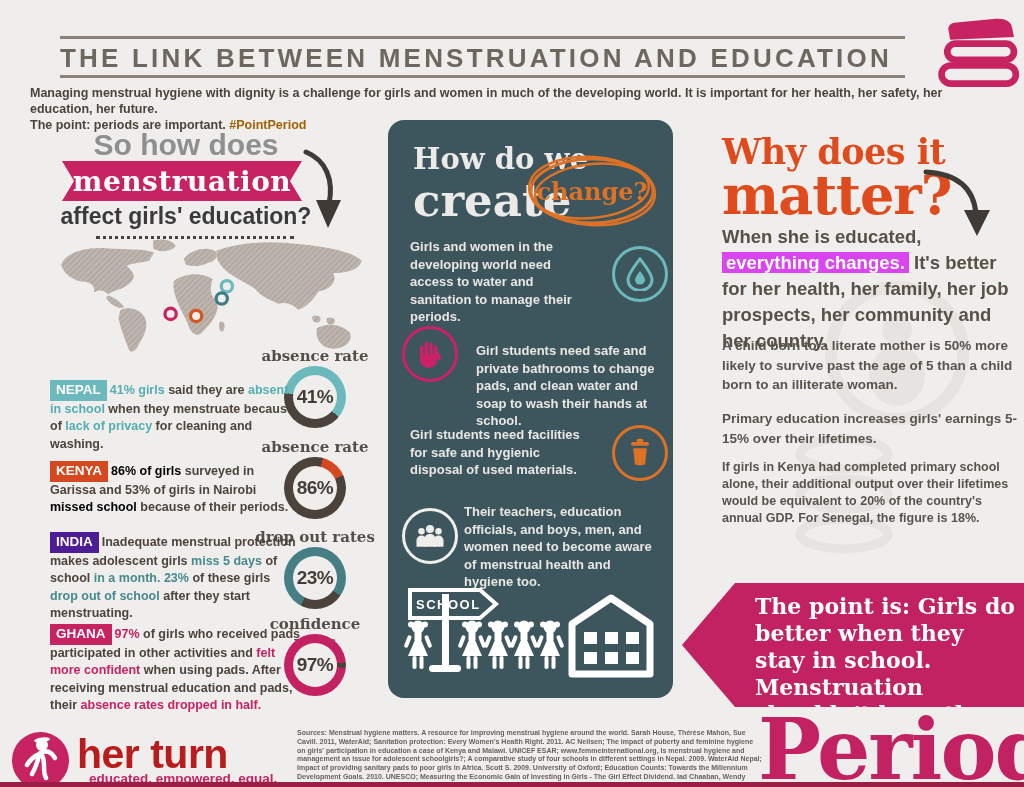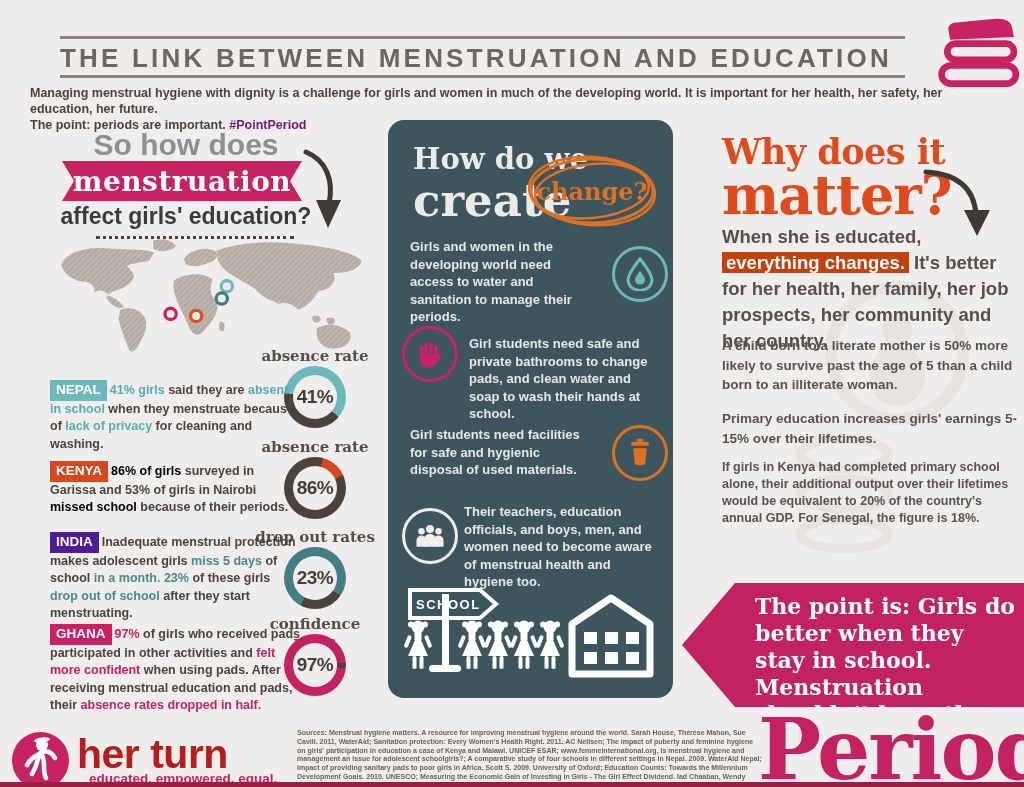--- a/index.html
+++ b/index.html
@@ -6,21 +6,21 @@
   #root{position:relative;width:1024px;height:787px;background:#f0eeec;overflow:hidden;
         font-family:"Liberation Sans","DejaVu Sans",sans-serif;color:#4c443c;padding-left:6px;}
   .abs{position:absolute;}
   .slab{font-family:"DejaVu Serif","Liberation Serif",serif;font-weight:700;}
 
   
   .rule{position:absolute;left:60px;width:845px;height:3px;background:#8b8279;}
   #title{position:absolute;left:60px;top:43px;width:845px;font-weight:700;font-size:26px;
          letter-spacing:3.2px;color:#6e675f;white-space:nowrap;}
   #intro{position:absolute;left:30px;top:85px;width:930px;font-size:12.5px;font-weight:700;line-height:16px;color:#4c443c;}
-  .hashtag{color:#701a75;}
+  .hashtag{color:#a16207;}
 
   
   #so-how{position:absolute;left:0;top:128px;width:372px;text-align:center;font-size:30px;font-weight:700;color:#8f8f8f;}
   #banner{position:absolute;left:62px;top:161px;width:240px;height:40px;background:#c72363;
           clip-path:polygon(0 0,100% 0,95% 50%,100% 100%,0 100%,5% 50%);
           display:flex;align-items:center;justify-content:center;}
   #banner span{color:#fff;font-size:28px;letter-spacing:.5px;}
   #affect{position:absolute;left:0;top:203px;width:372px;text-align:center;font-size:23px;font-weight:700;color:#3a393d;}
   #dotline{position:absolute;left:96px;top:236px;width:198px;border-top:3px dotted #4a443e;}
 
@@ -46,21 +46,21 @@
                      color:#dd7226;font-size:24px;}
   .p-item{position:absolute;font-size:13px;font-weight:700;line-height:17.5px;color:#e9e7e3;}
   .icirc{position:absolute;width:50px;height:50px;border-radius:50%;display:flex;align-items:center;justify-content:center;}
   .icirc.teal{border:3px solid #6cb9bd;} .icirc.pink{border:3px solid #cb2166;}
   .icirc.orange{border:3px solid #dd7226;} .icirc.white{border:3px solid #efeeea;}
 
   
   #why1{position:absolute;left:722px;top:131px;font-size:35px;color:#e04b1d;letter-spacing:-.5px;}
   #why2{position:absolute;left:722px;top:163px;font-size:54px;color:#e04b1d;letter-spacing:-1px;}
   #lead{position:absolute;left:722px;top:224px;width:302px;font-size:18.5px;font-weight:700;line-height:26px;color:#575047;}
-  .hl-pink{background:#c2410c;color:#fff;padding:0 4px;}
+  .hl-pink{background:#d946ef;color:#fff;padding:0 4px;}
   .fact{position:absolute;left:722px;width:302px;font-weight:700;color:#59534d;}
   #fact1{top:336px;font-size:13.5px;line-height:19.5px;}
   #fact2{top:409px;font-size:13.5px;line-height:19.5px;}
   #fact3{top:459px;font-size:12.5px;line-height:17px;}
   #pointbox{position:absolute;left:682px;top:583px;width:342px;height:124px;background:#c22262;
             clip-path:polygon(0 50%,15.5% 0,100% 0,100% 100%,15.5% 100%);}
   #pointbox .txt{position:absolute;left:73px;top:10px;width:262px;color:#fff;font-size:22px;line-height:27px;}
   #period{position:absolute;left:758px;top:700px;font-size:84px;color:#c22262;white-space:nowrap;letter-spacing:-2px;}
 
   
@@ -189,21 +189,21 @@
         <g fill="#cb2166">
           <rect x="9" y="9" width="4.6" height="14" rx="2.3"></rect>
           <rect x="15" y="4" width="4.6" height="19" rx="2.3"></rect>
           <rect x="21" y="5" width="4.6" height="18" rx="2.3"></rect>
           <rect x="27" y="9" width="4.6" height="14" rx="2.3"></rect>
           <path d="M9,21 h22.6 v6 a11.3,11 0 0 1 -22.6,0 Z"></path>
           <rect x="30" y="17" width="5" height="11" rx="2.5" transform="rotate(-28 32.5 22.5)"></rect>
         </g>
       </svg>
     </div>
-    <p class="p-item" style="left:76px;top:210px;width:192px;margin:5px">Girl students need safe and private bathrooms to change pads, and clean water and soap to wash their hands at school.</p>
+    <p class="p-item" style="left:76px;top:210px;width:192px;margin:12px">Girl students need safe and private bathrooms to change pads, and clean water and soap to wash their hands at school.</p>
 
     <p class="p-item" style="left:22px;top:306px;width:185px;margin:0">Girl students need facilities for safe and hygienic disposal of used materials.</p>
     <div class="icirc orange" style="left:224px;top:305px">
       <svg width="30" height="32" viewBox="0 0 44 46">
         <g fill="#dd7226">
           <rect x="17" y="2" width="10" height="5" rx="2.5"></rect>
           <rect x="9" y="7" width="26" height="5.5" rx="2.5"></rect>
           <path d="M12,16 h20 l-2.5,24 a14,5 0 0 1 -15,0 Z"></path>
         </g>
       </svg>

